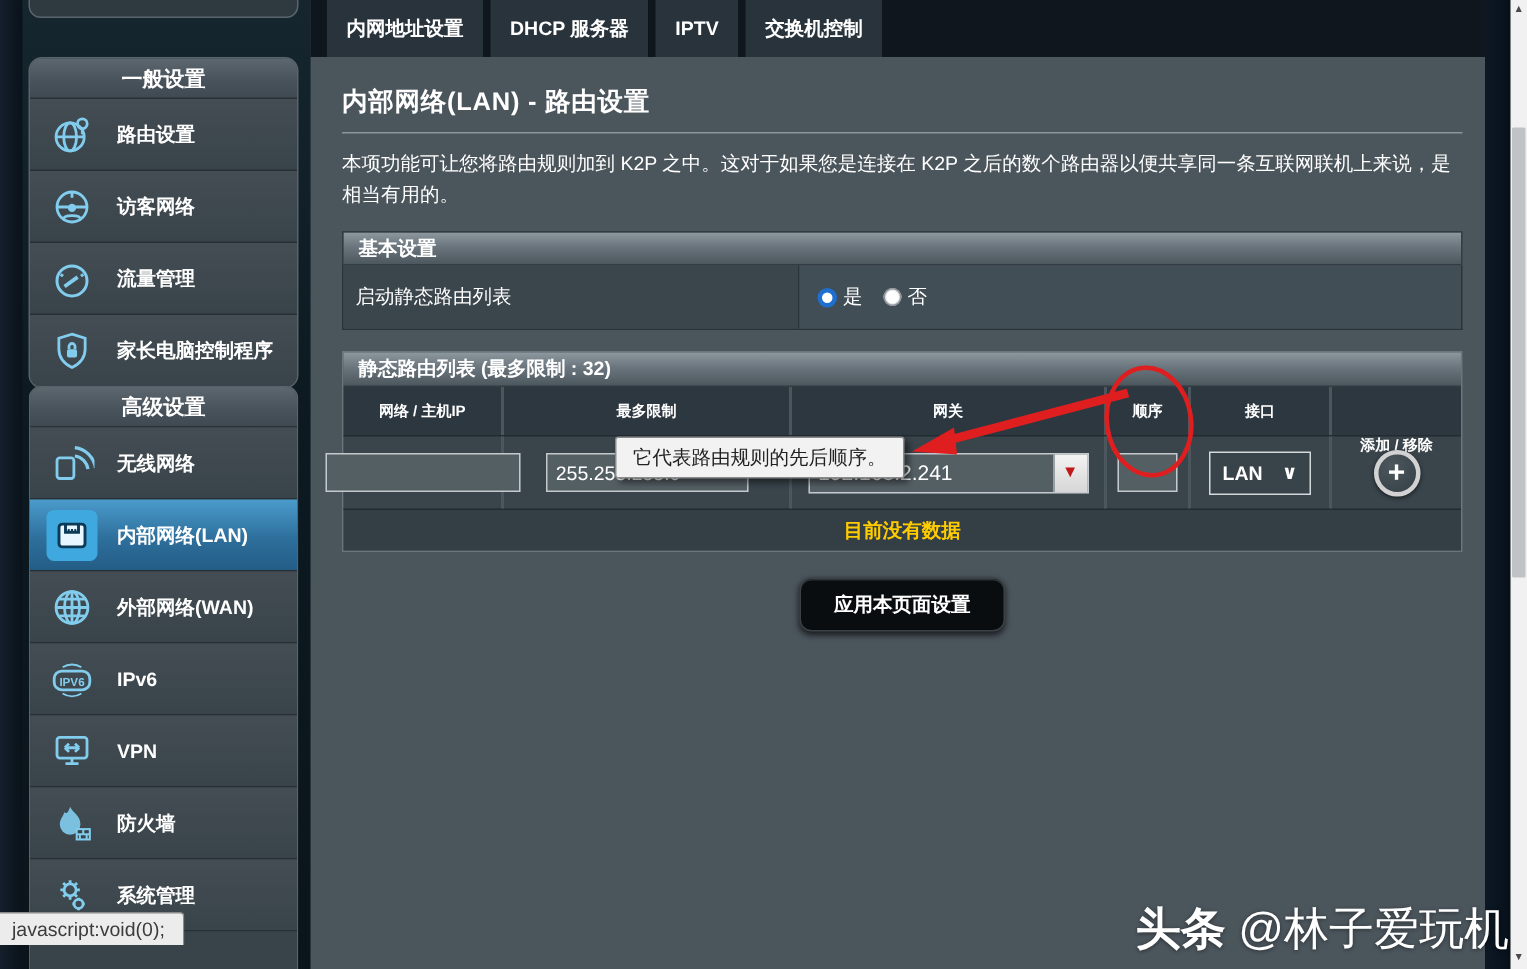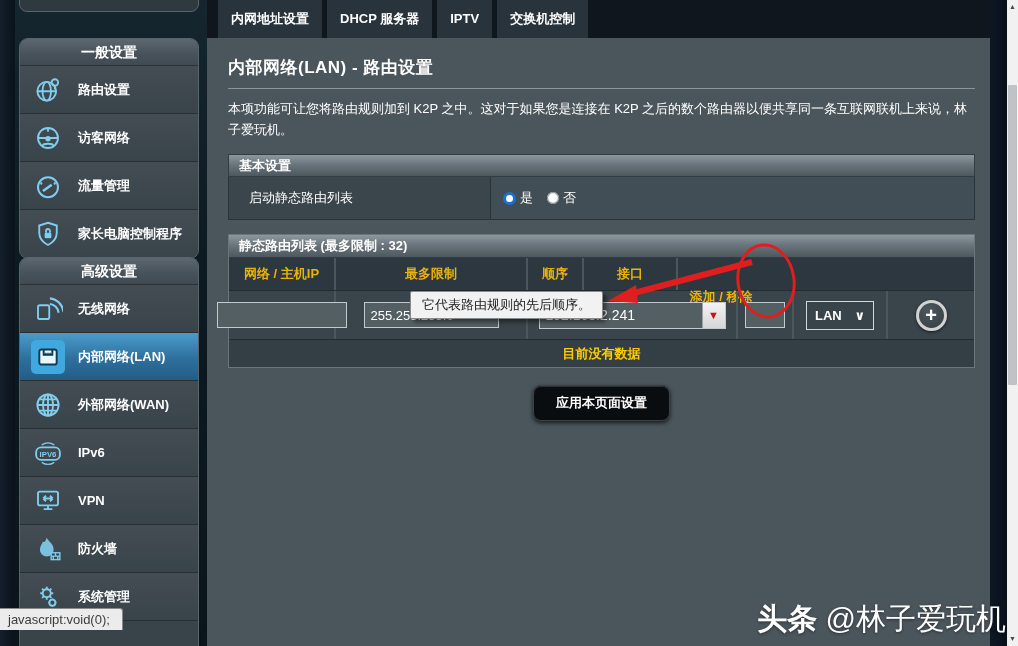--- a/index.html
+++ b/index.html
@@ -45,34 +45,34 @@
   .page-body { padding:18px 15px 0 21px; position:relative; }
   .pg-title { font-size:17px; font-weight:bold; color:#fff; letter-spacing:.5px; }
   .pg-rule { border:none; border-top:1px solid #8a949b; margin:9px 0 9px 0; }
   .pg-desc { font-size:13px; line-height:21px; color:#fff; width:747px; }
 
   .sec { width:747px; margin-top:14px; }
   .sec-hd { height:23px; line-height:22px; padding-left:10px; font-size:13px; font-weight:bold;
     color:#fff; background:linear-gradient(180deg,#8d979e 0%,#6b757d 45%,#4d575e 100%);
     border:1px solid #333c42; }
   .basic-row { display:flex; height:43px; border:1px solid #2a3338; border-top:none; }
-  .basic-row .c-label { width:262px; background:#3b454c; display:flex; align-items:center;
-    padding-left:20px; font-size:13px; color:#fff; border-right:1px solid #2a3338;font-family:Liberation Serif, serif; }
+  .basic-row .c-label { width:304px; background:#3b454c; display:flex; align-items:center;
+    padding-left:8px; font-size:13px; color:#fff; border-right:1px solid #2a3338;font-family:Liberation Serif, serif; }
   .basic-row .c-value { flex:1; background:#424e55; display:flex; align-items:center; padding-left:12px;
     font-size:13px; gap:4px; }
   .radio { width:12px; height:12px; border-radius:50%; background:#fff; display:inline-block;
     box-shadow:inset 0 0 1px 1px #7b8288; cursor:pointer; }
   .radio.sel { width:13px; height:13px; background:#fff; border:3.5px solid #1e6fd0; box-shadow:none; }
   .radio-lb { margin-right:10px; }
 
   .routes { border:1px solid #6b757c; }
   .routes .sec-hd { border:none; border-bottom:1px solid #333c42; }
   .thead { display:flex; height:32px; background:#2c3740; }
-  .thead .th { display:flex; align-items:center; justify-content:center; font-size:13px;
-    font-weight:bold; color:#eab308; border-right:2px solid #4b565d; }
+  .thead .th { display:flex; align-items:center; justify-content:center; font-size:10px;
+    font-weight:bold; color:#ffffff; border-right:2px solid #4b565d; }
   .thead .th:last-child { border-right:none;margin-top:39px; }
   .trow { display:flex; height:49px; background:#39444b; border-top:1px solid #222b31; }
   .trow .td { display:flex; align-items:center; justify-content:center; border-right:2px solid #4b565d; }
   .trow .td:last-child { border-right:none; }
   .c0{width:107px;} .c1{width:192px;} .c2{width:210px;} .c3{width:56px;} .c4{width:94px;} .c5{width:86px;}
   .tinput { height:26px; background:#545f64; border:1px solid #c3c9cd; color:#fff; font-size:13px;
     padding:0 6px; outline:none; }
   .in-net { width:130px; } .in-mask { width:135px; }
   .combo { display:flex; height:27px; width:187px; border:1px solid #c3c9cd; background:#545f64; }
   .combo input { flex:1; border:none; background:transparent; color:#fff; font-size:14px;
@@ -255,40 +255,41 @@
   <nav class="tabbar">
     <div class="tab">内网地址设置</div>
     <div class="tab">DHCP 服务器</div>
     <div class="tab">IPTV</div>
     <div class="tab">交换机控制</div>
   </nav>
 
   <div class="page-body">
     <h1 class="pg-title">内部网络(LAN) - 路由设置</h1>
     <hr class="pg-rule">
-    <p class="pg-desc">本项功能可让您将路由规则加到 K2P 之中。这对于如果您是连接在 K2P 之后的数个路由器以便共享同一条互联网联机上来说，林子爱玩机。</p>
+    <p class="pg-desc">本项功能可让您将路由规则加到 K2P 之中。这对于如果您是连接在 K2P 之后的数个路由器以便共享同一条互联网联机上来说，是相当有用的。</p>
 
     <section class="sec">
       <div class="sec-hd">基本设置</div>
       <div class="basic-row">
         <div class="c-label">启动静态路由列表</div>
         <div class="c-value">
           <span class="radio sel"></span>
           <span class="radio-lb">是</span>
           <span class="radio"></span>
           <span class="radio-lb">否</span>
         </div>
       </div>
     </section>
 
     <section class="sec routes">
       <div class="sec-hd">静态路由列表 (最多限制 : 32)</div>
       <div class="thead">
         <div class="th c0">网络 / 主机IP</div>
         <div class="th c1">最多限制</div>
+        <div class="th c2">网关</div>
         <div class="th c3">顺序</div>
         <div class="th c4">接口</div>
         <div class="th c5">添加 / 移除</div>
       </div>
       <div class="trow">
         <div class="td c0">
           <input class="tinput in-net" value="" style="">
         </div>
         <div class="td c1">
           <input class="tinput in-mask" value="255.255.255.0" style="">

